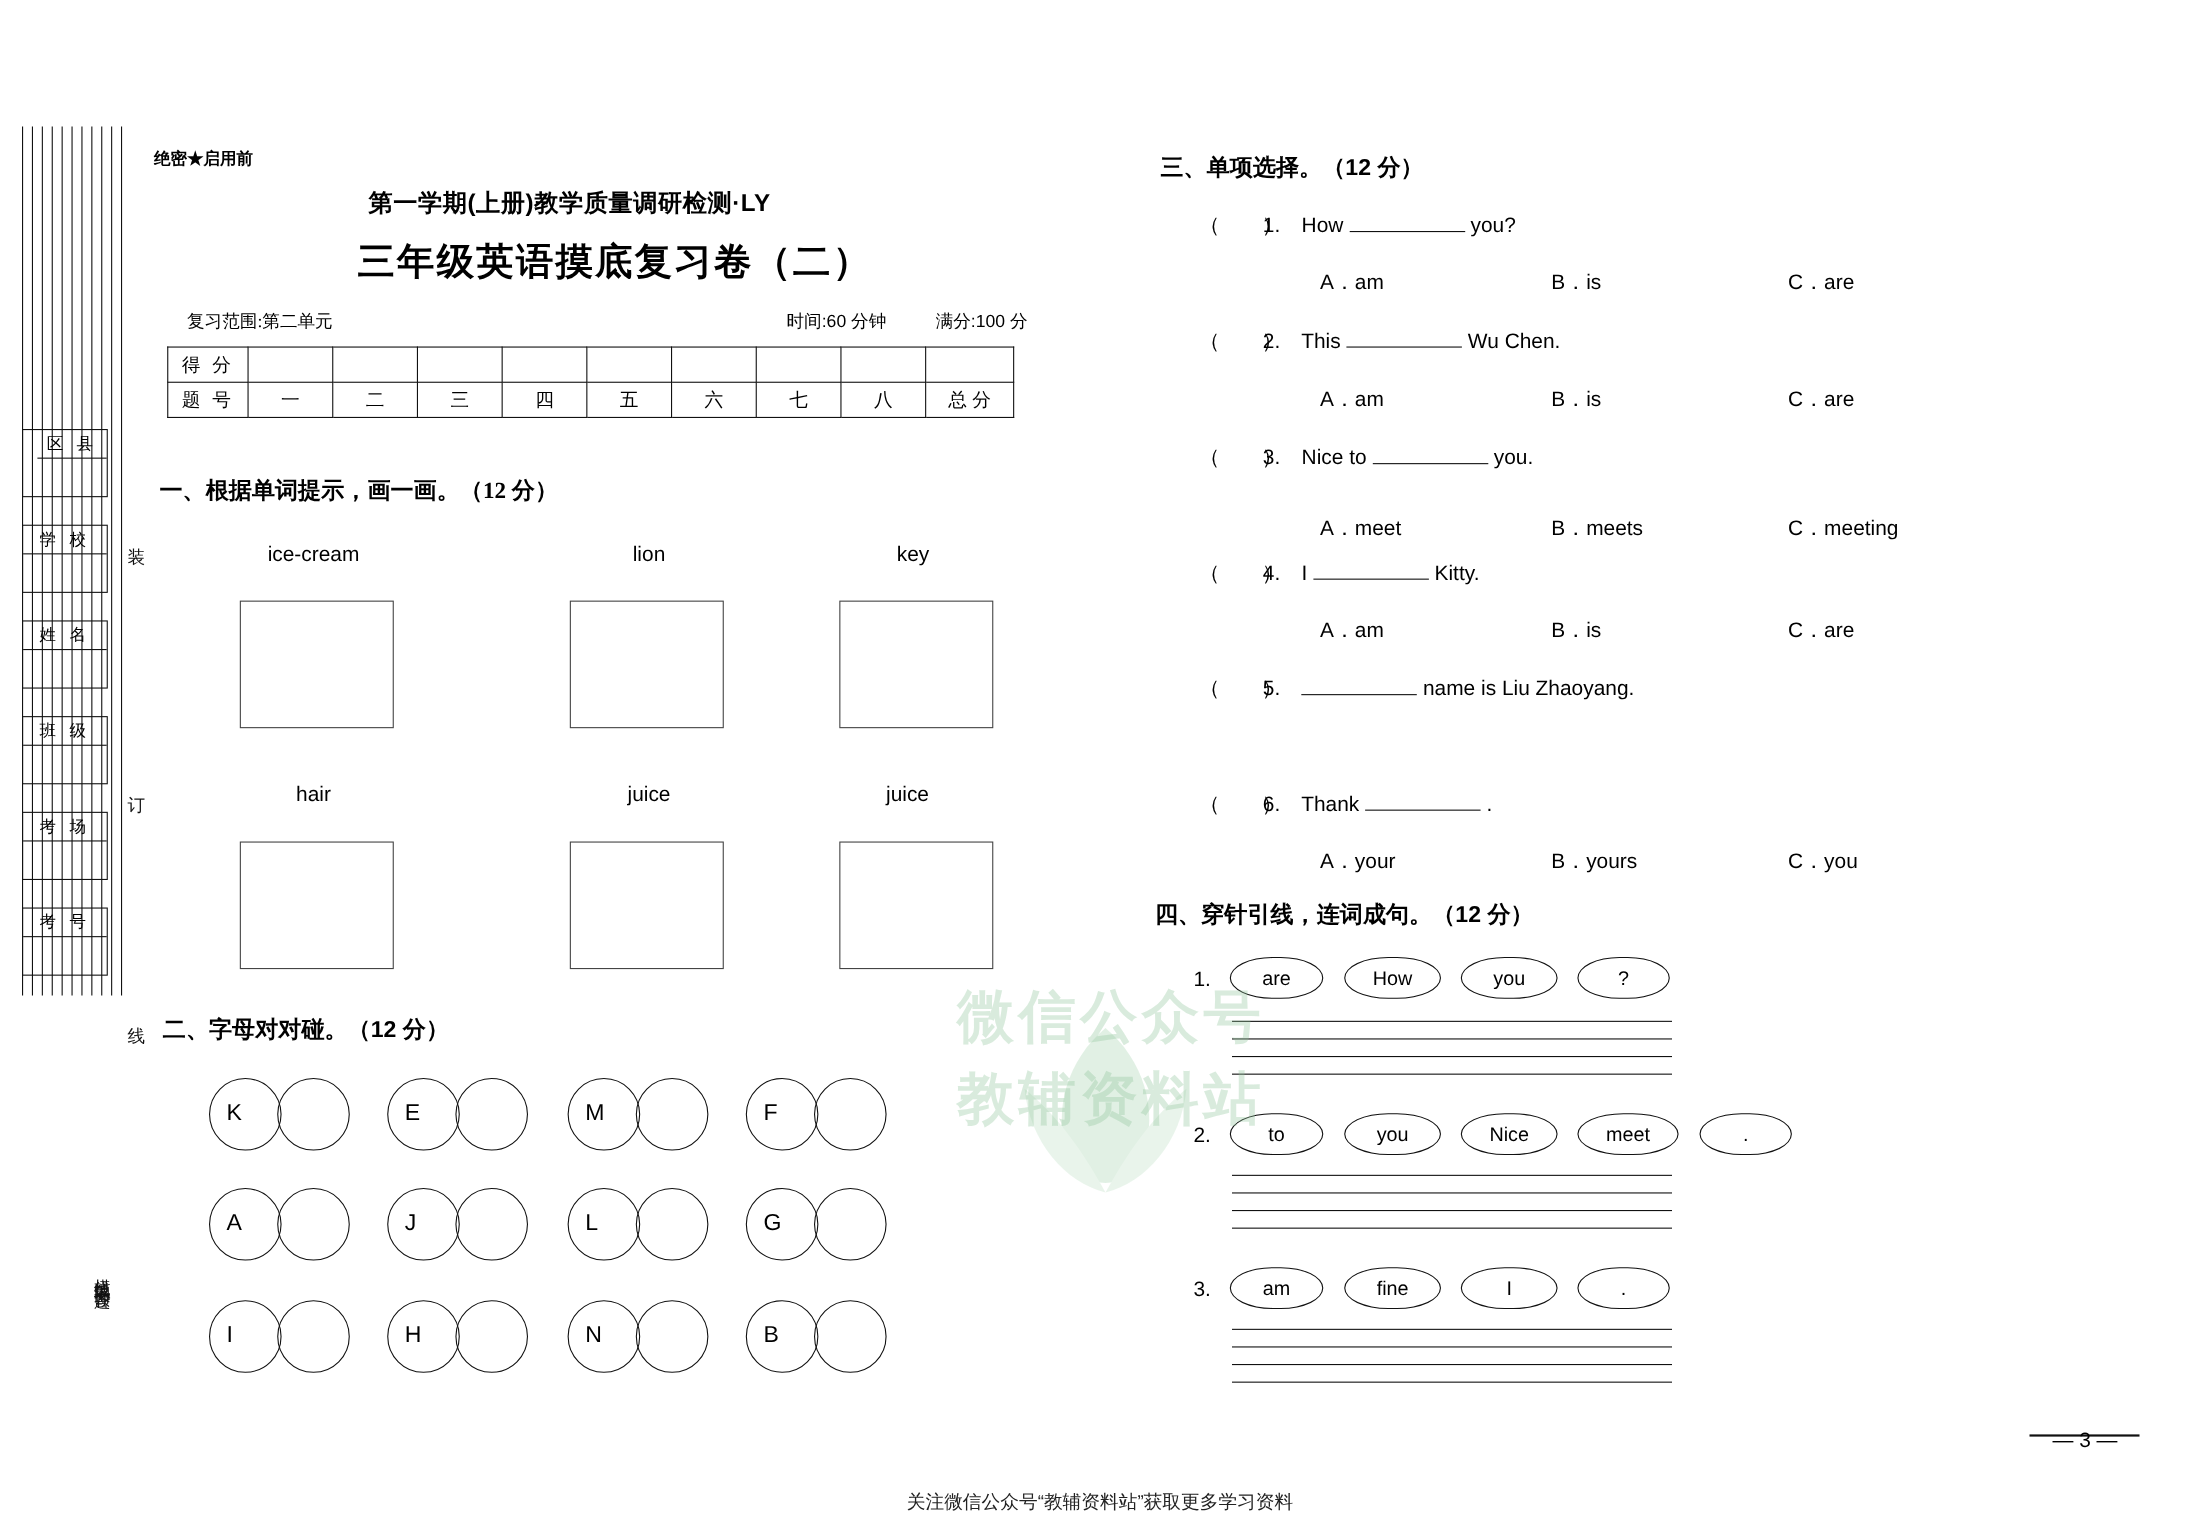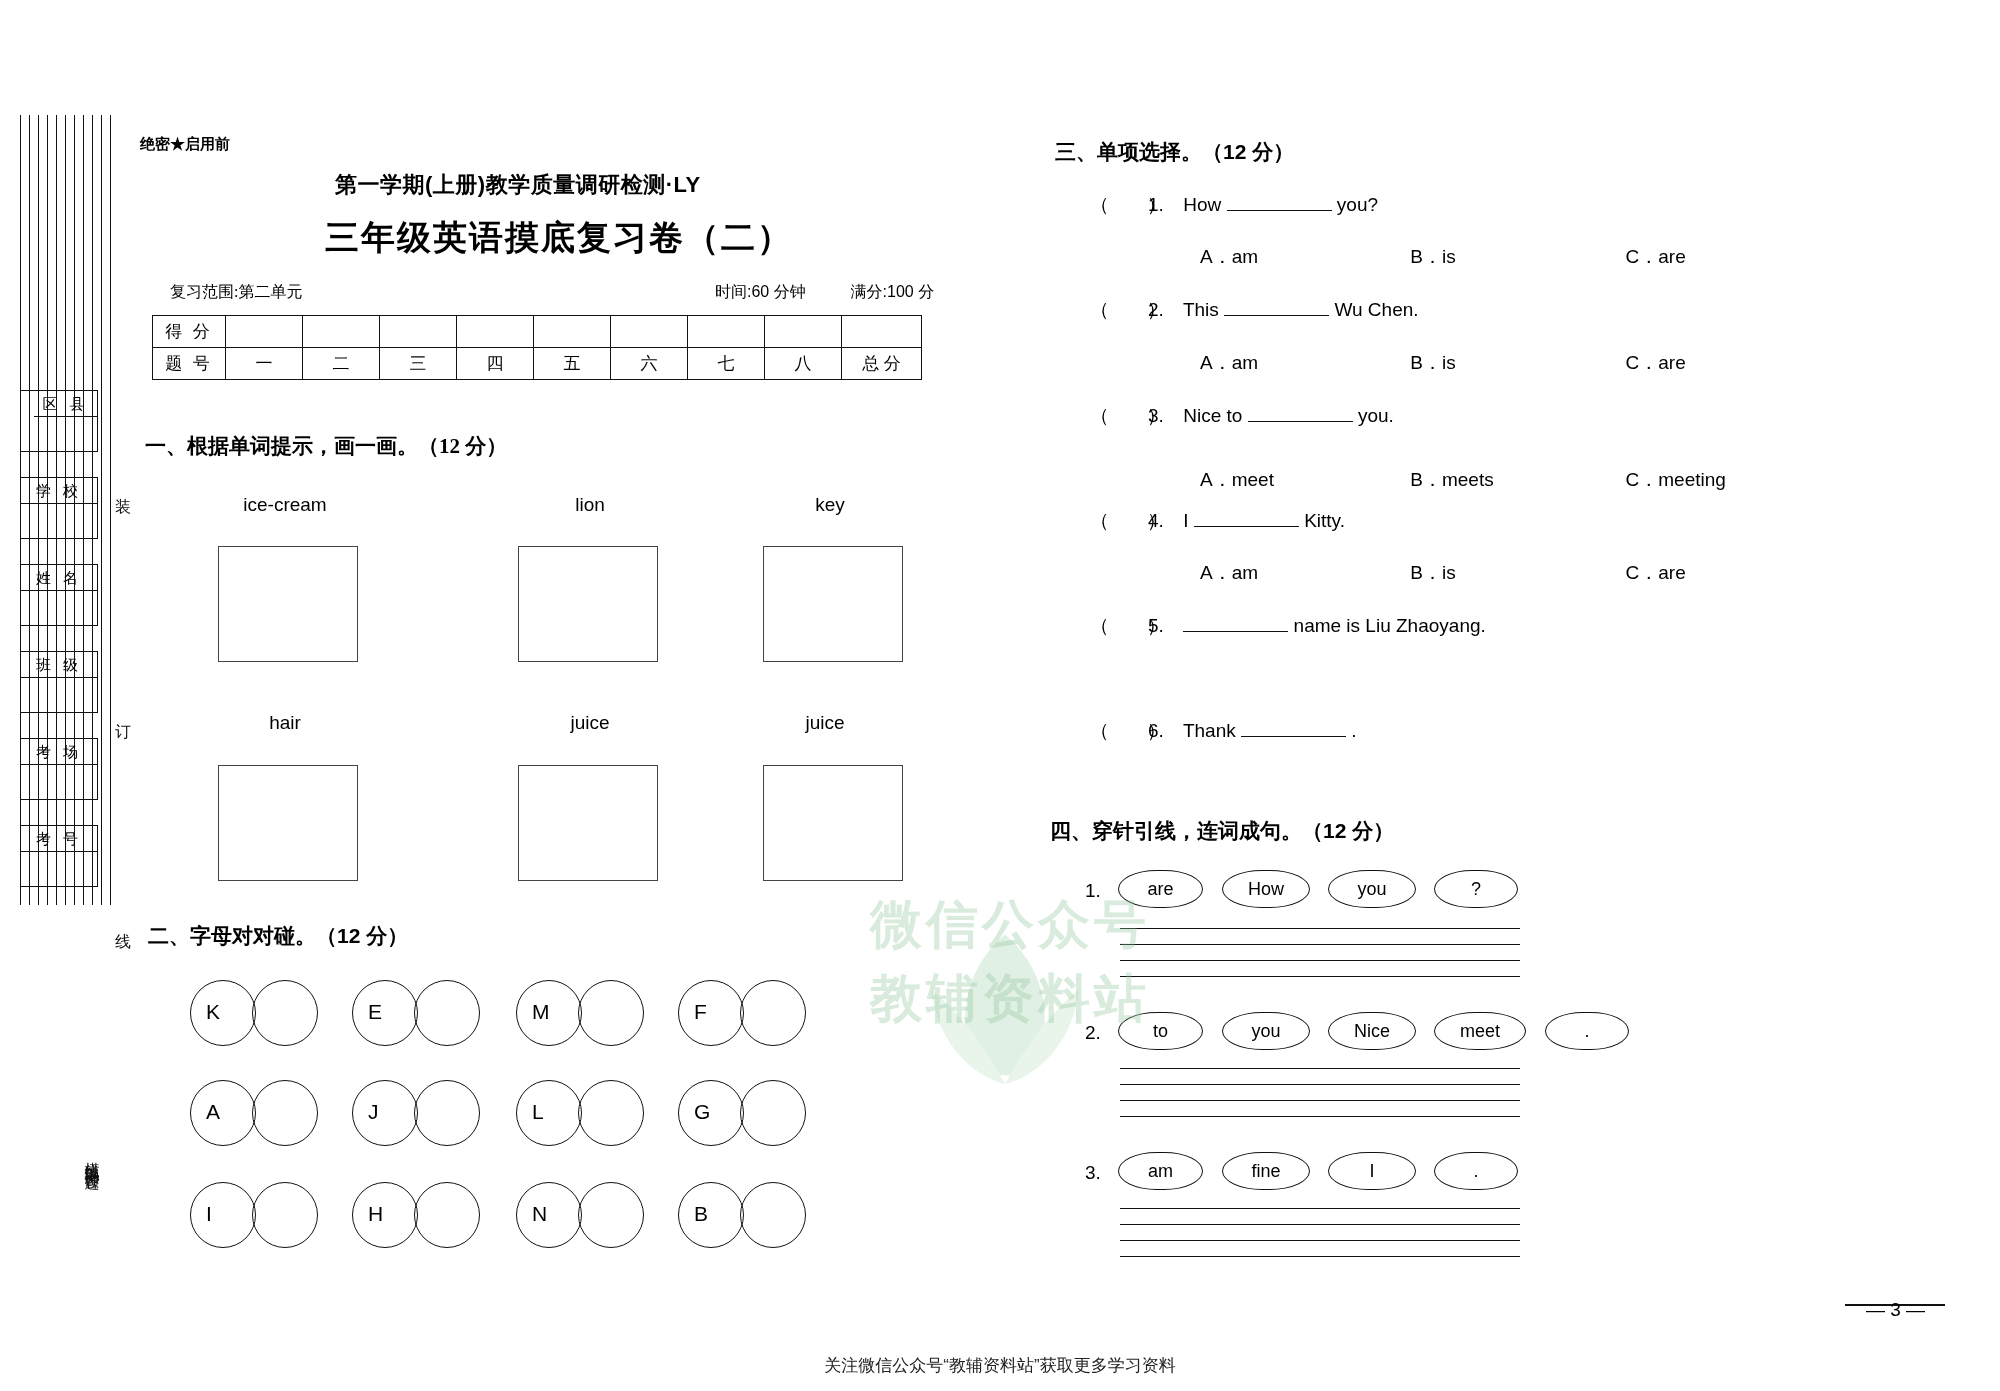--- a/index.html
+++ b/index.html
@@ -316,20 +316,25 @@
     <span class="blank" style="width:105px;"></span>
     <span>name is Liu Zhaoyang.</span>
   </div>
 
   <div class="mcq" style="left:1090px; top:718px;">
     <span class="par">（　　）</span><span class="num">6.</span>
     <span>Thank</span>
     <span class="blank" style="width:105px;"></span>
     <span>.</span>
   </div>
+  <div class="opts" style="left:1200px; top:770px;">
+    <span class="o" style="width:205px;">A．your</span>
+    <span class="o" style="width:210px;">B．yours</span>
+    <span class="o">C．you</span>
+  </div>
 
   <div class="sec-title" style="left:1050px; top:817px;">四、穿针引线，连词成句。（12 分）</div>
 
   <div class="qnum" style="left:1085px; top:880px;">1.</div>
   <div class="cloud" style="left:1118px; top:870px; width:85px;">are</div>
   <div class="cloud" style="left:1222px; top:870px; width:88px;">How</div>
   <div class="cloud" style="left:1328px; top:870px; width:88px;">you</div>
   <div class="cloud" style="left:1434px; top:870px; width:84px;">?</div>
   <div class="fourline" style="left:1120px; top:928px; width:400px;">
     <i style="top:0px;"></i>

